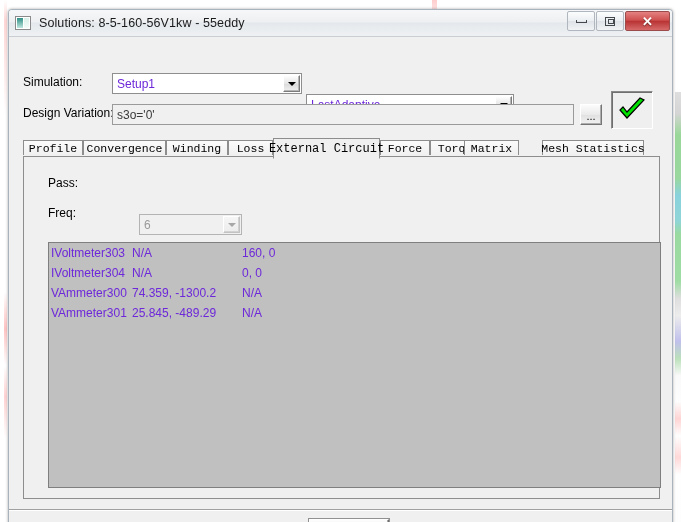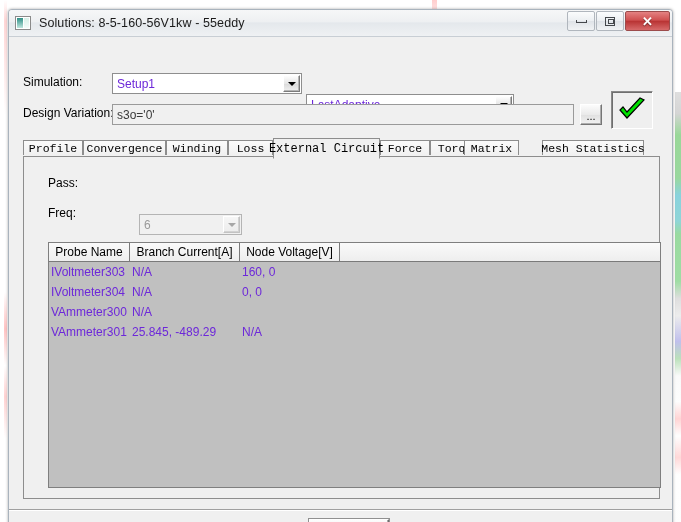--- a/index.html
+++ b/index.html
@@ -491,39 +491,34 @@
       <span class="field-label">Freq:</span>
     </div>
     <div class="combo" style="left:130px; top:164px; width:133px;">
       <span class="val">200000Hz</span>
       <span class="arrowbtn">
         <span class="arrow-dn"></span>
       </span>
     </div>
 
     <div id="table-wrap">
-      <div id="table-header">
-        <div class="th" style="width:81px;">Probe Name</div>
-        <div class="th" style="width:110px;">Branch Current[A]</div>
-        <div class="th" style="width:100px;">Node Voltage[V]</div>
-        <div class="th last"></div>
-      </div>
 
       <div class="tr">
         <div class="td" style="width:81px;">IVoltmeter303</div>
         <div class="td" style="width:110px;">N/A</div>
         <div class="td" style="width:100px;">160, 0</div>
       </div>
       <div class="tr">
         <div class="td" style="width:81px;">IVoltmeter304</div>
         <div class="td" style="width:110px;">N/A</div>
         <div class="td" style="width:100px;">0, 0</div>
       </div>
       <div class="tr">
         <div class="td" style="width:81px;">VAmmeter300</div>
+        <div class="td" style="width:110px;">74.359, -1300.2</div>
         <div class="td" style="width:100px;">N/A</div>
       </div>
       <div class="tr">
         <div class="td" style="width:81px;">VAmmeter301</div>
         <div class="td" style="width:110px;">25.845, -489.29</div>
         <div class="td" style="width:100px;">N/A</div>
       </div>
     </div>
 
     <div id="sep"></div>

